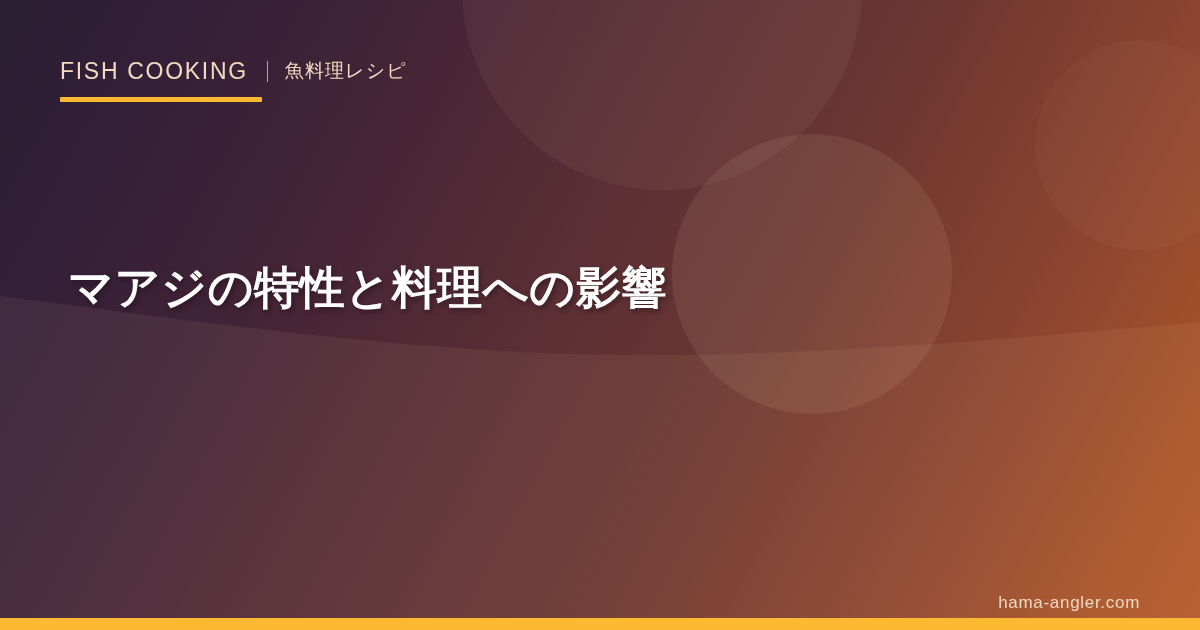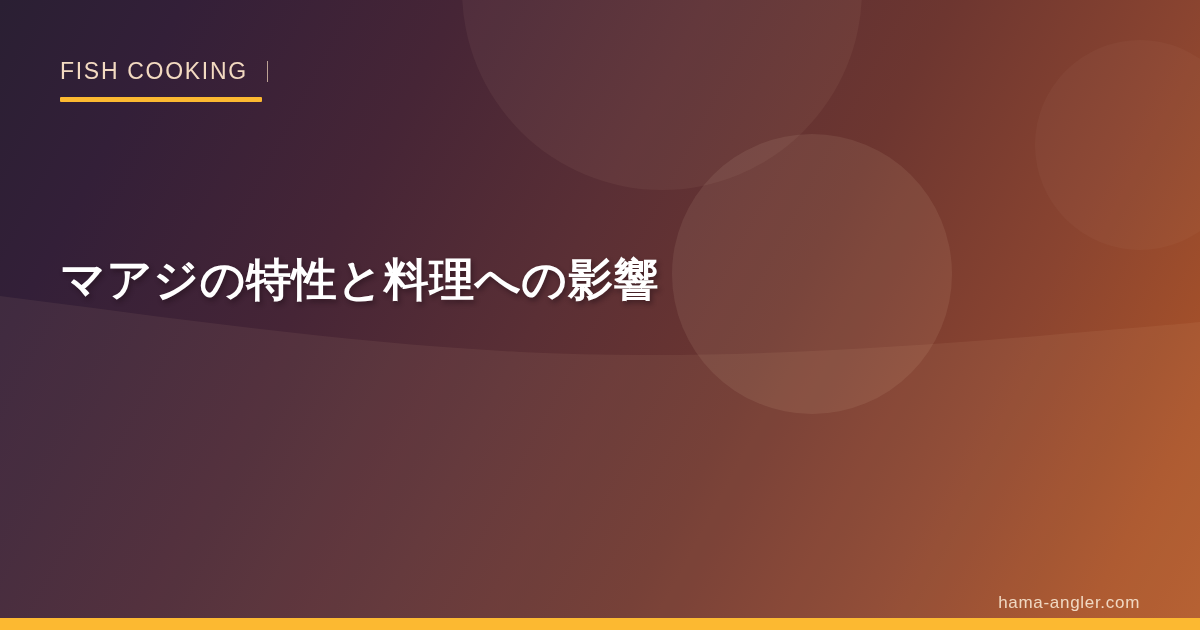--- a/index.html
+++ b/index.html
@@ -117,21 +117,21 @@
     width: 202px;
     height: 5px;
     background: #fcb931;
     border-radius: 1px;
   }
 
   .headline {
     position: absolute;
     left: 60px;
     top: 251px;
-    margin: 0;
+    margin: 8px;
     color: #ffffff;
     font-size: 45px;
     line-height: 1.28;
     font-weight: 700;
     letter-spacing: 0.5px;
     max-width: 1000px;
     text-shadow: 2px 3px 5px rgba(30, 12, 20, 0.48);
   }
 
   .footer-url {
@@ -166,20 +166,21 @@
 
   <svg class="deco-wave" viewBox="0 0 1200 630" preserveAspectRatio="none" xmlns="http://www.w3.org/2000/svg">
     <path d="M0,296 C160,316 330,342 520,352 C700,361 900,348 1060,334 C1120,329 1170,325 1200,322 L1200,630 L0,630 Z" fill="rgba(255,214,170,0.072)"></path>
   </svg>
 
   <div class="content">
 
     <div class="kicker">
       <span class="kicker-site">FISH COOKING</span>
       <span class="kicker-divider"></span>
+      <span class="kicker-tag">魚料理レシピ</span>
     </div>
 
     <div class="kicker-rule"></div>
 
     <h1 class="headline">マアジの特性と料理への影響</h1>
 
     <div class="footer-url">hama-angler.com</div>
 
   </div>
 

